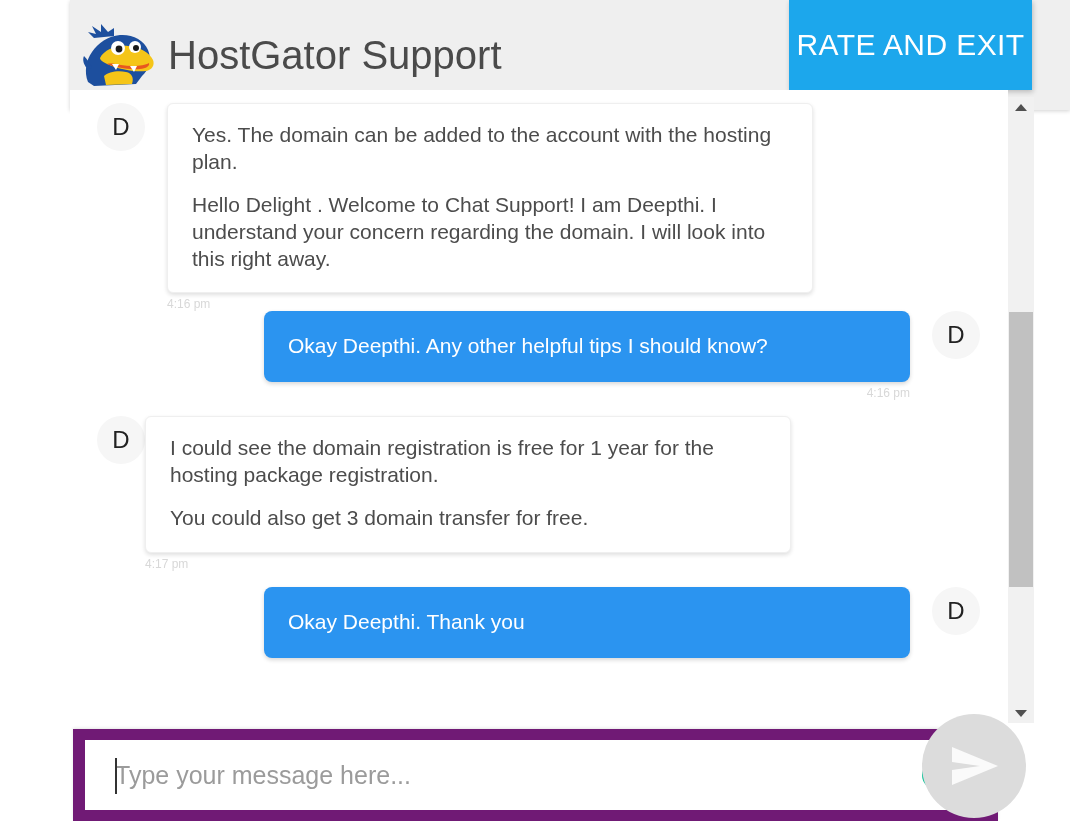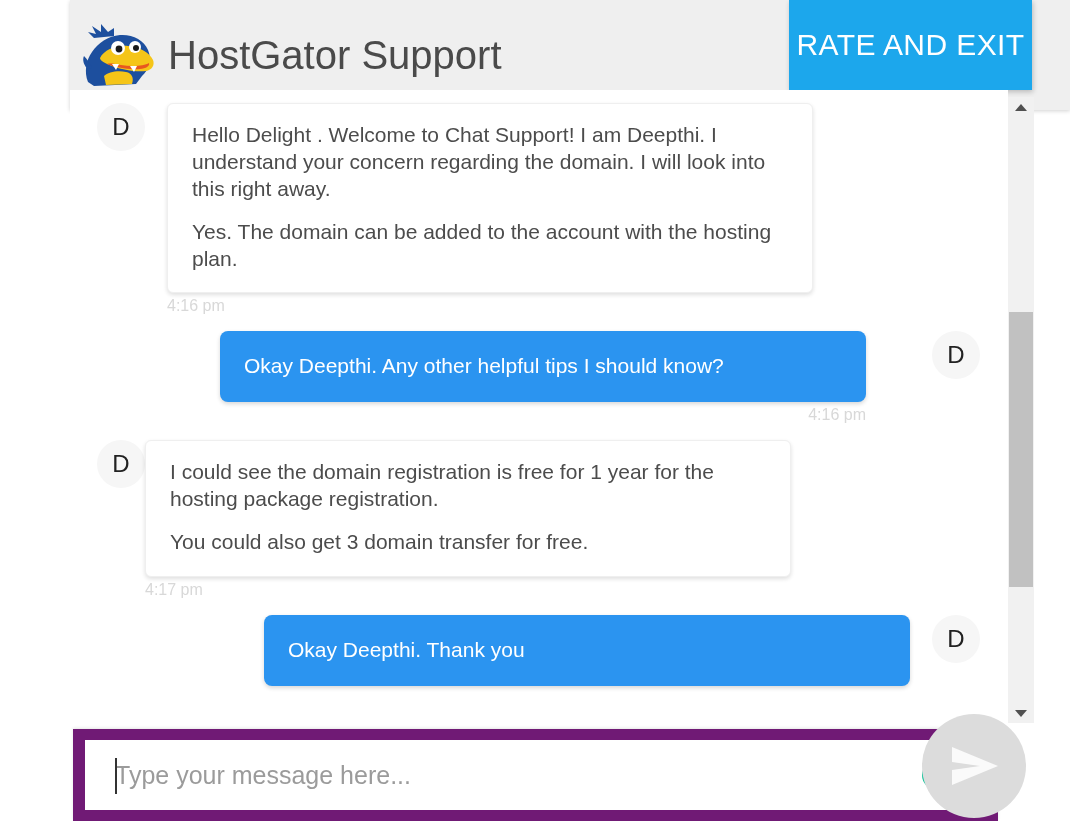--- a/index.html
+++ b/index.html
@@ -102,21 +102,21 @@
     color: #ffffff;
     border-radius: 8px;
     box-shadow: 0 2px 4px rgba(0,0,0,0.16);
     width: 646px;
     padding: 22px 24px;
   }
   .bubble p { margin: 0 0 16px 0; }
   .bubble p:last-child { margin-bottom: 0; }
 
   .timestamp {
-    font-size: 16px;
+    font-size: 12px;
     color: #d8d8d8;
     margin-top: 4px;
   }
   .timestamp.left  { text-align: left; }
   .timestamp.right { text-align: right; }
 
   
   .scrollbar {
     position: absolute;
     left: 1008px; top: 97px;
@@ -229,28 +229,28 @@
     <div class="header-title">HostGator Support</div>
     <button class="rate-exit">RATE AND EXIT</button>
   </div>
 
   <div class="chat-area">
 
     <div class="msg-row agent" style="margin-top:13px;">
       <div class="avatar" style="margin-left:27px;">D</div>
       <div class="msg-block" style="margin-left:22px;">
         <div class="bubble agent">
+          <p>Yes. The domain can be added to the account with the hosting plan.</p>
           <p>Hello Delight . Welcome to Chat Support! I am Deepthi. I understand your concern regarding the domain. I will look into this right away.</p>
-          <p>Yes. The domain can be added to the account with the hosting plan.</p>
         </div>
         <div class="timestamp left">4:16 pm</div>
       </div>
     </div>
 
-    <div class="msg-row user" style="margin-top:16px;gap:44px;">
+    <div class="msg-row user" style="">
       <div class="msg-block" style="margin-right:22px;">
         <div class="bubble user">
           <p>Okay Deepthi. Any other helpful tips I should know?</p>
         </div>
         <div class="timestamp right">4:16 pm</div>
       </div>
       <div class="avatar" style="margin-right:28px;">D</div>
     </div>
 
     <div class="msg-row agent" style="margin-top:16px;">

